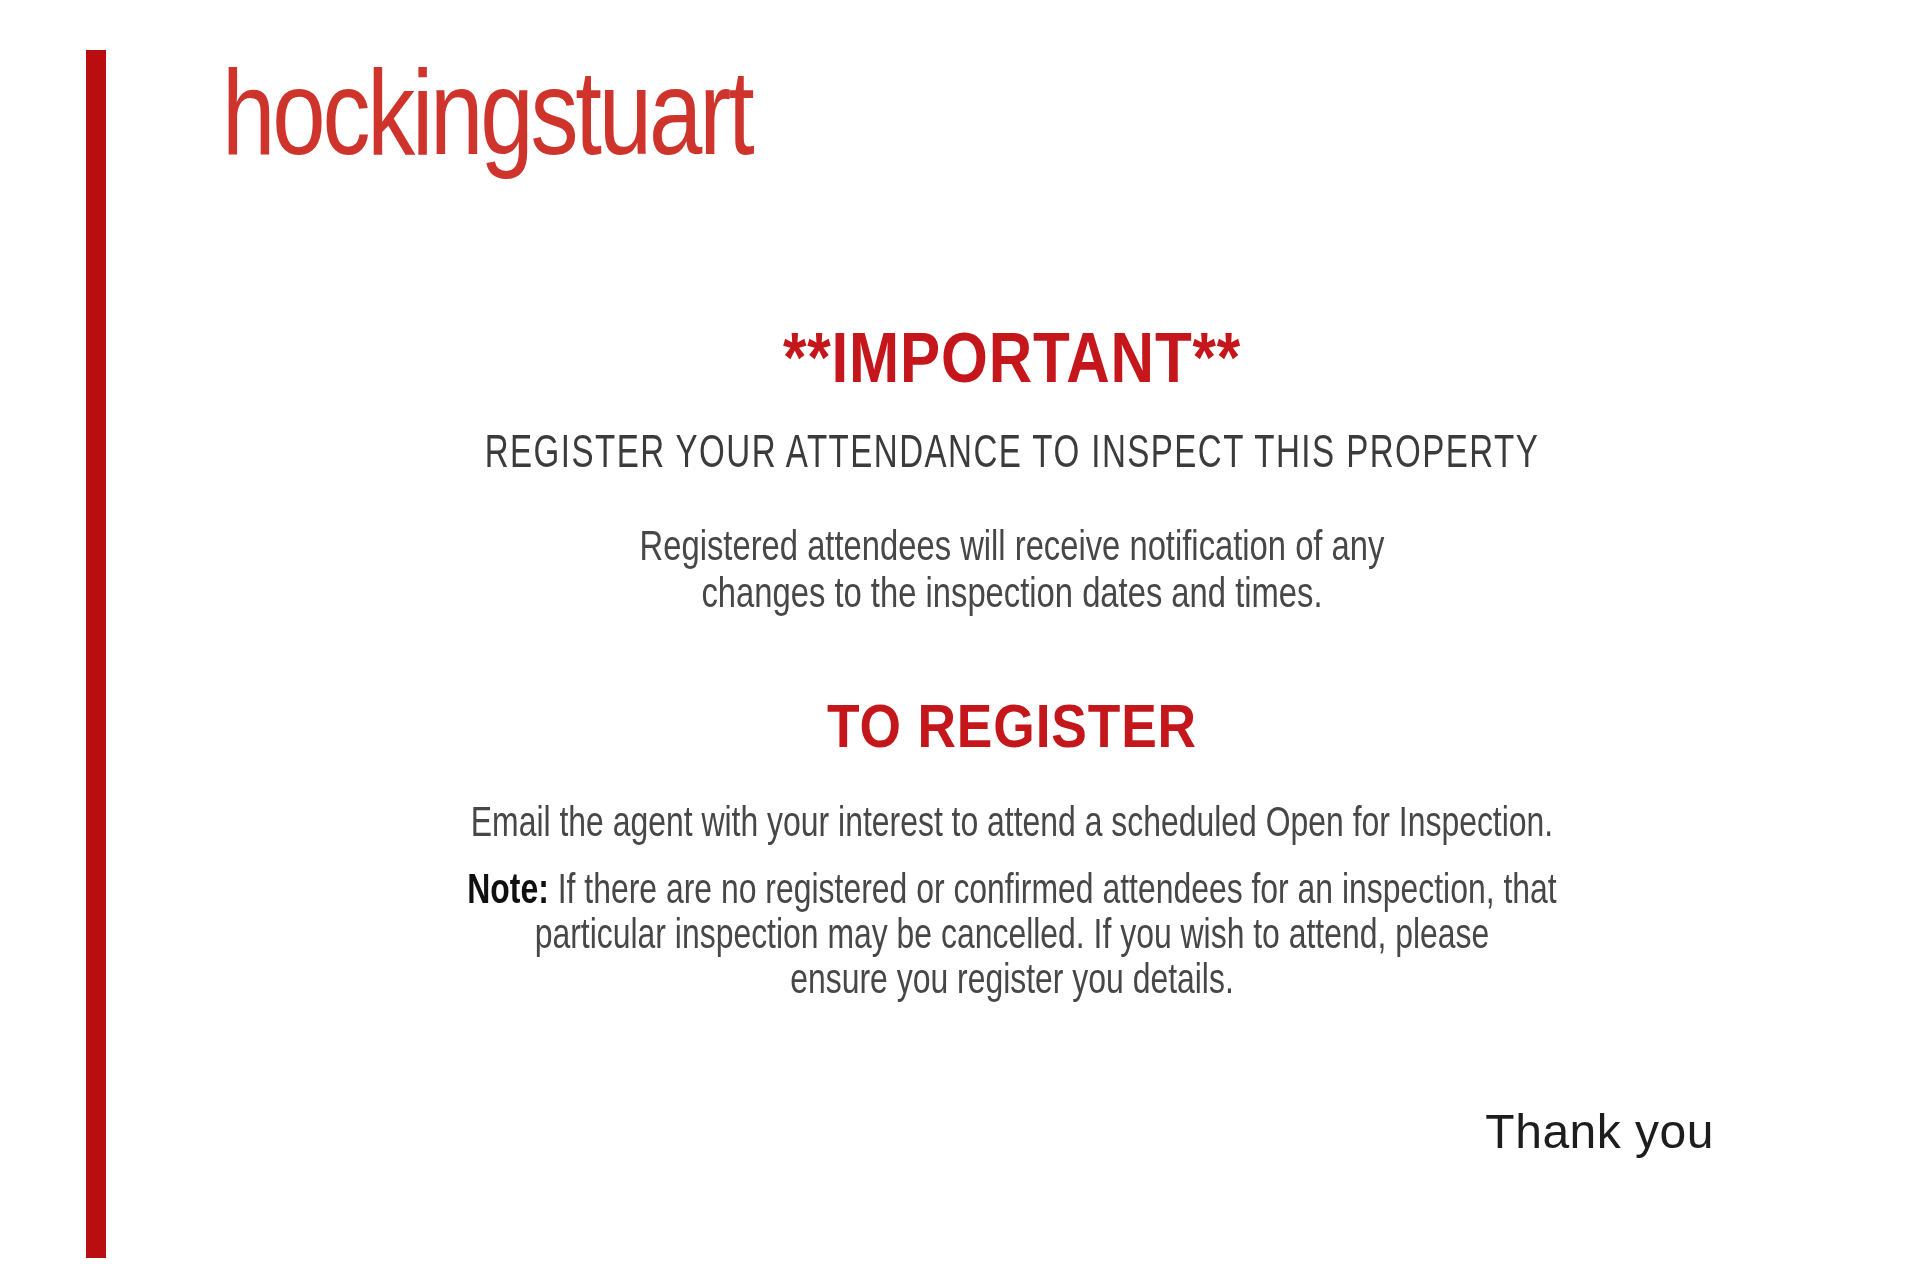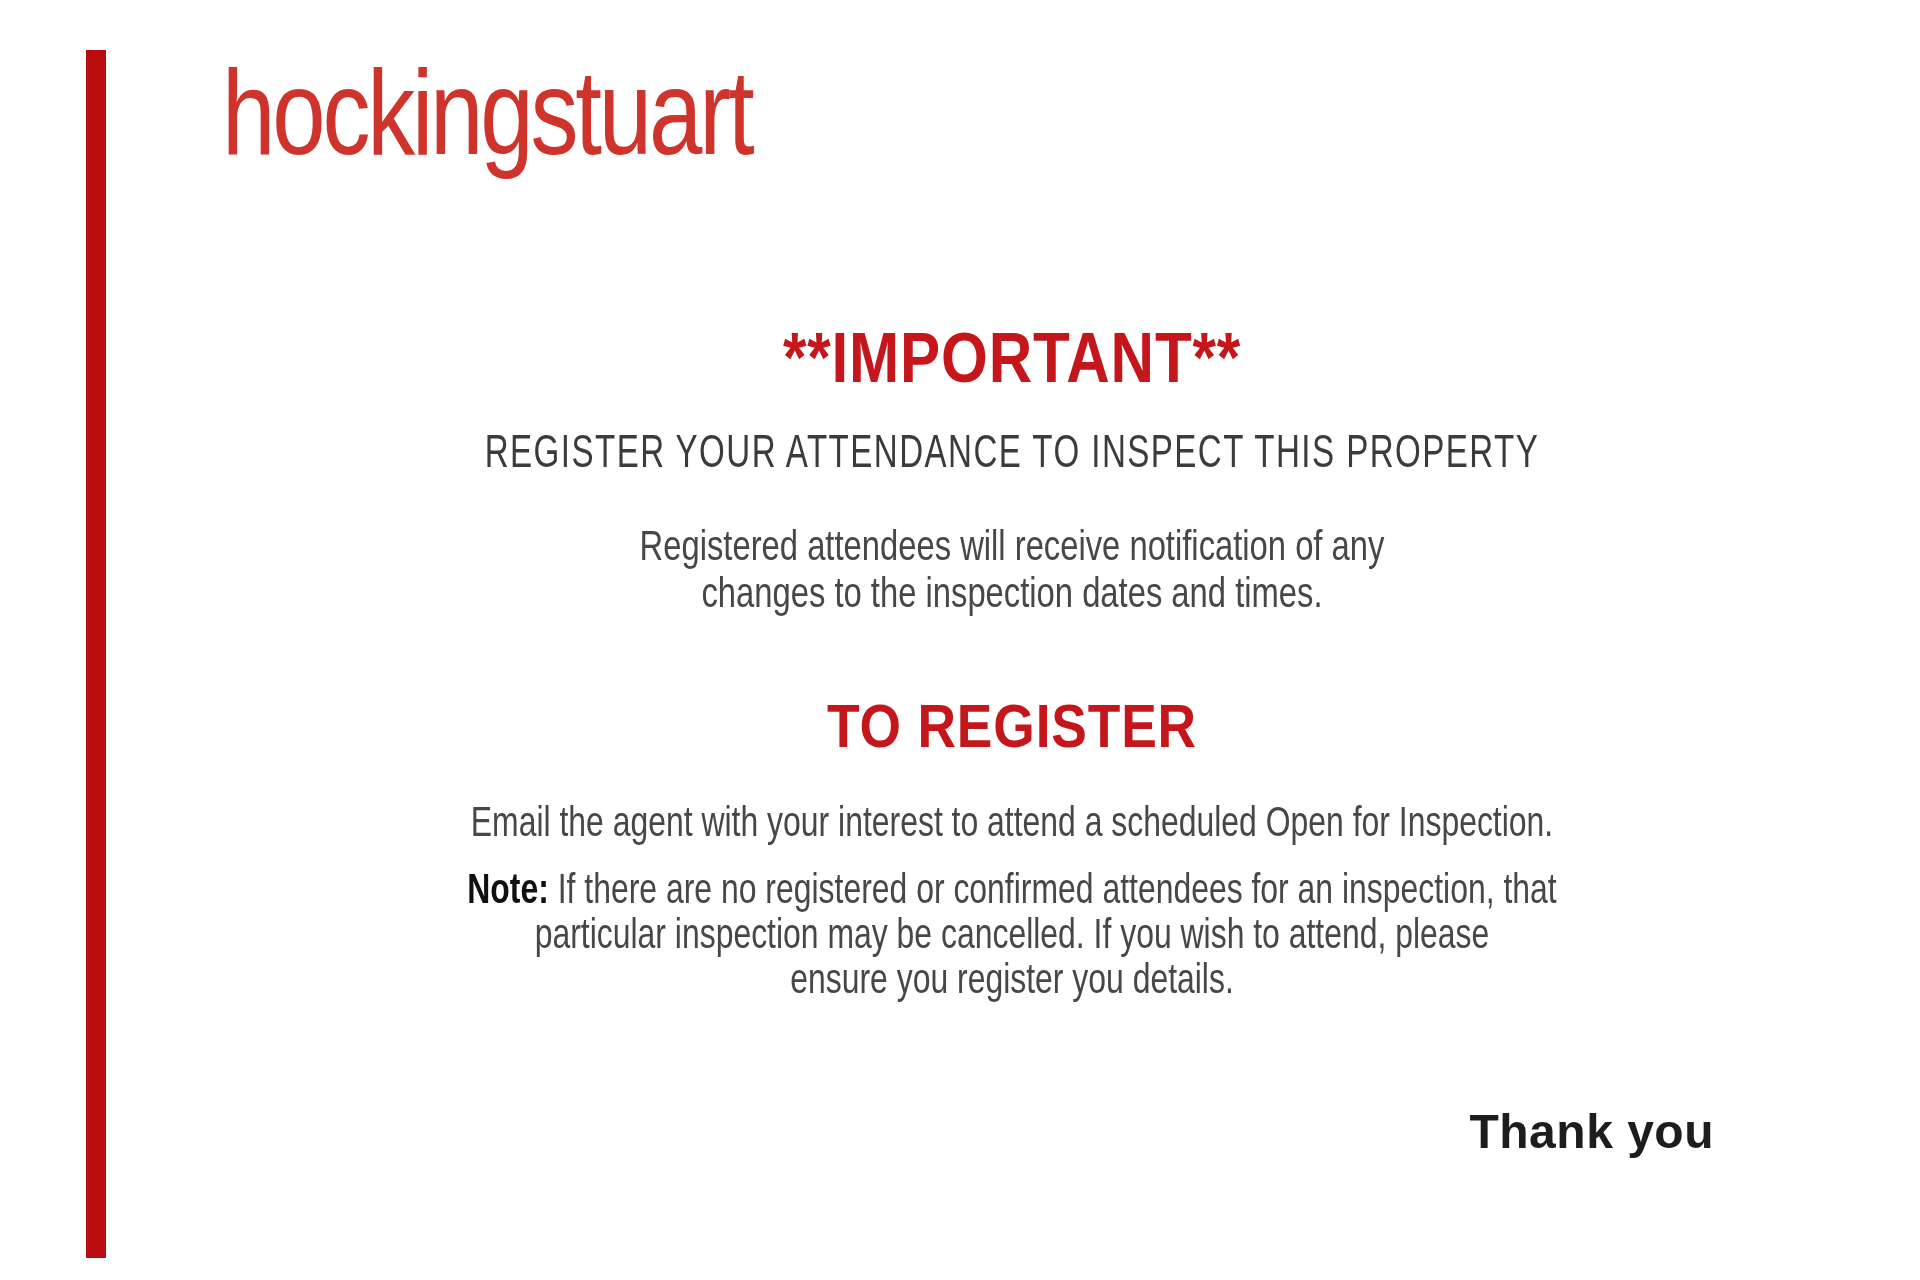--- a/index.html
+++ b/index.html
@@ -51,21 +51,21 @@
     transform:scaleX(0.76);
   }
   .note{
     top:866px;font-size:42px;line-height:45px;font-weight:400;
     color:#474747;
     transform:scaleX(0.76);
   }
   .note .note-label{font-weight:700;color:#101010;}
   .thank-you{
     position:absolute;right:206px;top:1104px;
-    font-size:48px;font-weight:700;letter-spacing:0.5px;
+    font-size:48px;font-weight:400;letter-spacing:0.5px;
     color:#1d1d1e;white-space:nowrap;
   }
 </style>
 </head>
 <body>
 
 <div class="red-bar"></div>
 
 <div class="logo">hockingstuart</div>
 

